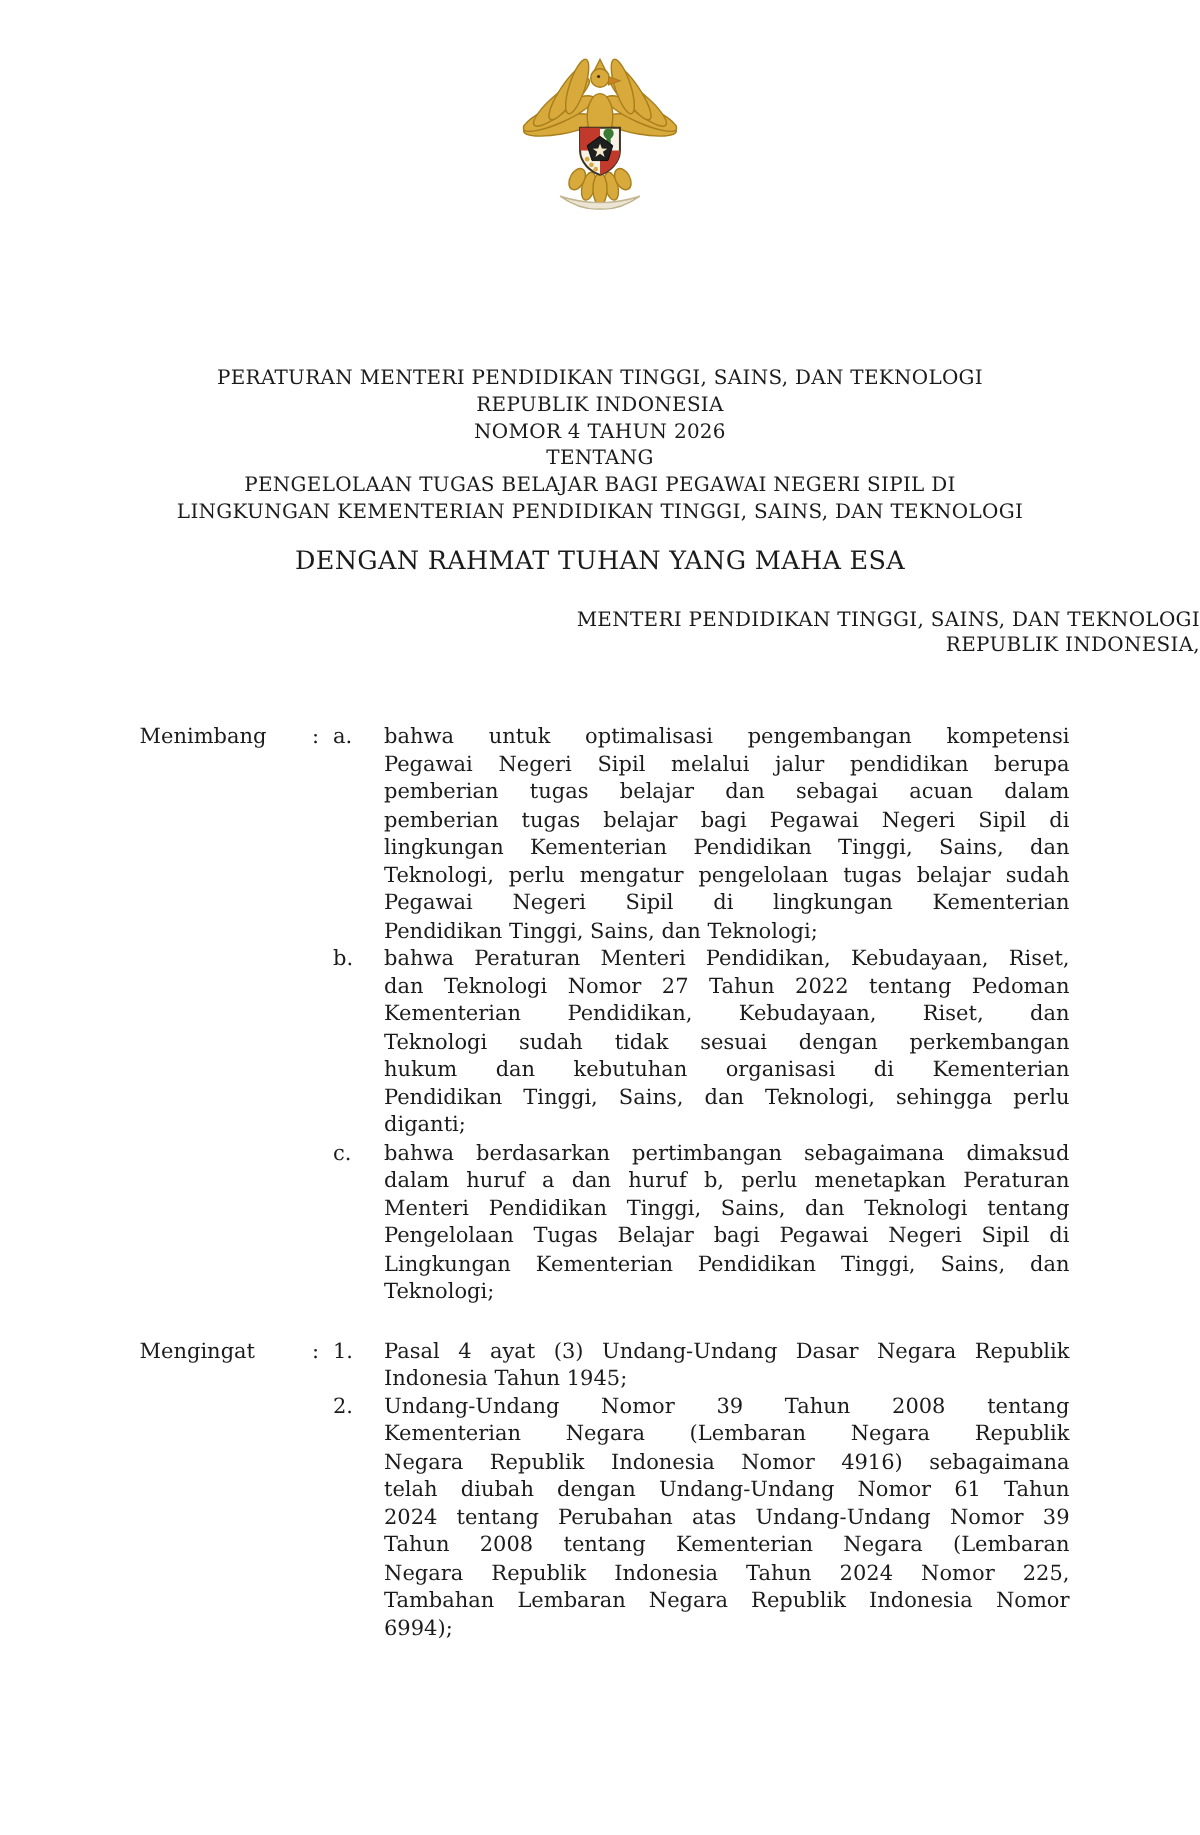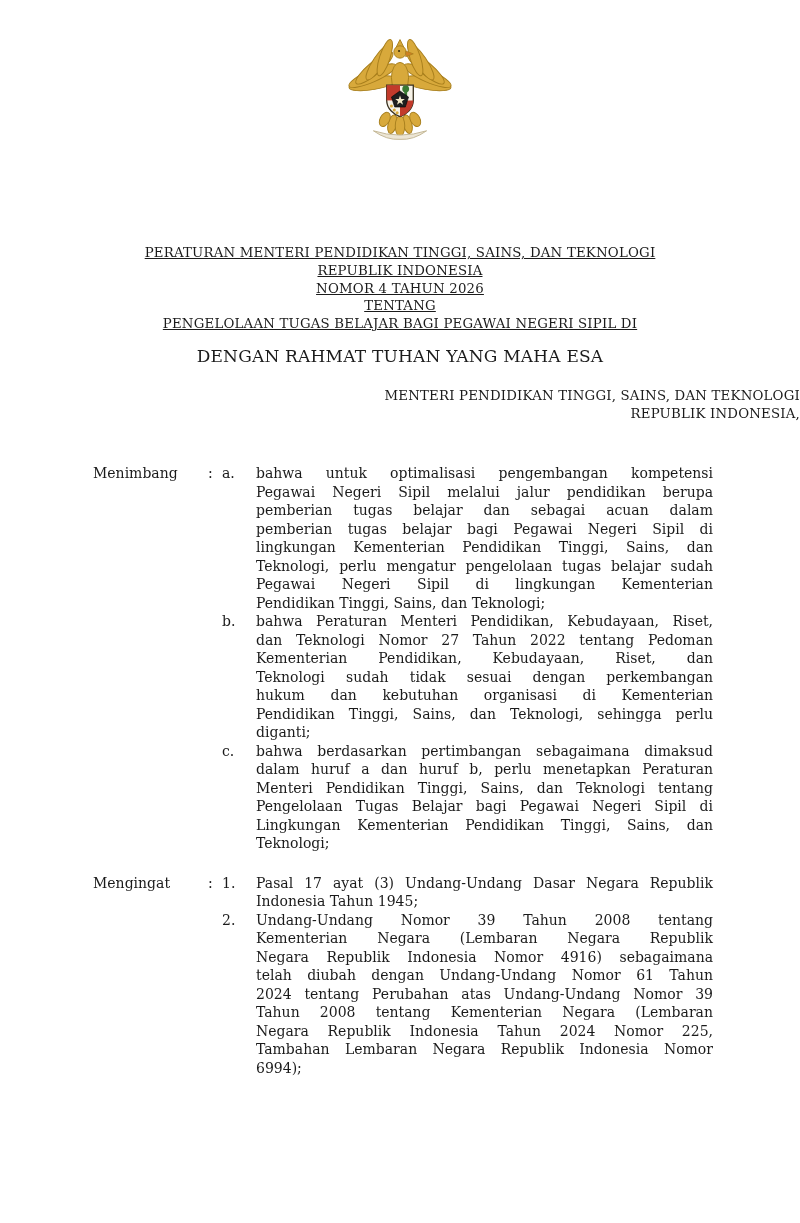--- a/index.html
+++ b/index.html
@@ -25,21 +25,20 @@
     display:block;
     width:114px;height:114px;
     margin:32px auto 0;
   }
   .title-block{
     margin-top:98px;
     text-align:center;
     font-size:13.3px;
     line-height:17.8px;
     letter-spacing:0.2px;
-    text-decoration:underline;
   }
   .t-line{white-space:nowrap;}
   .invocation{
     margin-top:15px;
     text-align:center;
     font-size:17px;
     line-height:17.8px;
     letter-spacing:0.2px;
     white-space:nowrap;
   }
@@ -137,20 +136,21 @@
       <path d="M60,65.2 L61.6,69.6 L66.2,69.7 L62.5,72.4 L63.9,76.8 L60,74.1 L56.1,76.8 L57.5,72.4 L53.8,69.7 L58.4,69.6 Z" transform="translate(0,1.2) scale(0.82) translate(13.2,15)" fill="#f3e9c8"></path>
     </g>
   </svg>
 
   <div class="title-block">
     <div class="t-line">PERATURAN MENTERI PENDIDIKAN TINGGI, SAINS, DAN TEKNOLOGI</div>
     <div class="t-line">REPUBLIK INDONESIA</div>
     <div class="t-line">NOMOR 4 TAHUN 2026</div>
     <div class="t-line">TENTANG</div>
     <div class="t-line">PENGELOLAAN TUGAS BELAJAR BAGI PEGAWAI NEGERI SIPIL DI</div>
+    <div class="t-line">LINGKUNGAN KEMENTERIAN PENDIDIKAN TINGGI, SAINS, DAN TEKNOLOGI</div>
   </div>
 
   <div class="invocation">DENGAN RAHMAT TUHAN YANG MAHA ESA</div>
 
   <div class="authority">
     <div class="t-line">MENTERI PENDIDIKAN TINGGI, SAINS, DAN TEKNOLOGI</div>
     <div class="t-line">REPUBLIK INDONESIA,</div>
   </div>
 
   <div class="sections">
@@ -196,21 +196,21 @@
           </div>
         </div>
       </div>
       <div class="section">
         <div class="sec-label">Mengingat</div>
         <div class="sec-colon">:</div>
         <div class="sec-items">
           <div class="item">
             <div class="marker">1.</div>
             <div class="item-body">
-              <div class="jline">Pasal 17 ayat (3) Undang-Undang Dasar Negara Republik</div>
+              <div class="jline">Pasal 4 ayat (3) Undang-Undang Dasar Negara Republik</div>
               <div class="lline">Indonesia Tahun 1945;</div>
             </div>
           </div>
           <div class="item">
             <div class="marker">2.</div>
             <div class="item-body">
               <div class="jline">Undang-Undang Nomor 39 Tahun 2008 tentang</div>
               <div class="jline">Kementerian Negara (Lembaran Negara Republik</div>
               <div class="jline">Negara Republik Indonesia Nomor 4916) sebagaimana</div>
               <div class="jline">telah diubah dengan Undang-Undang Nomor 61 Tahun</div>

